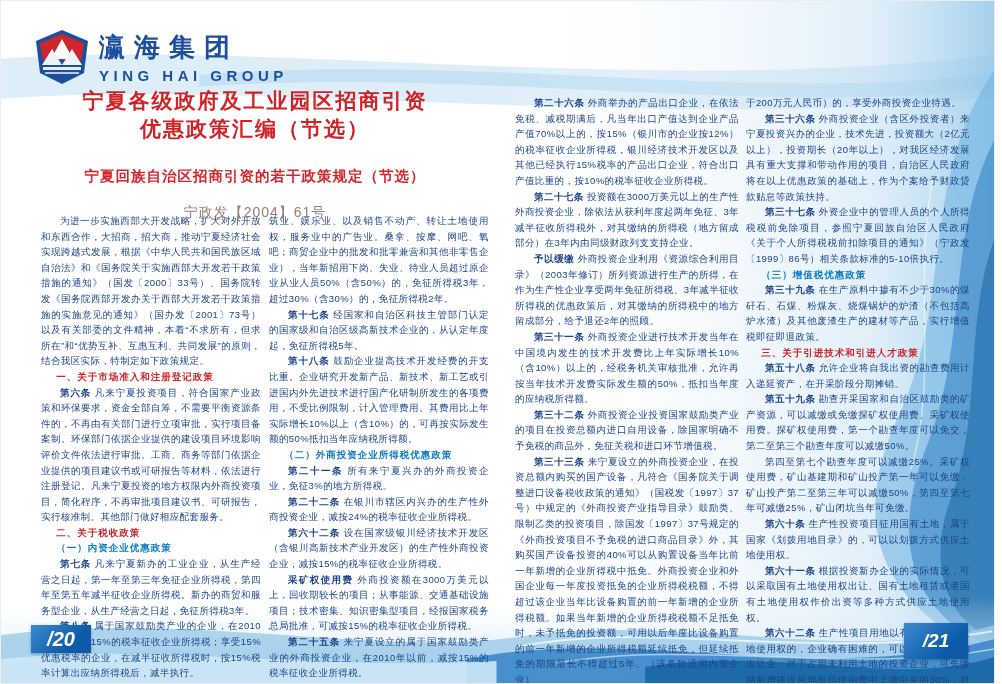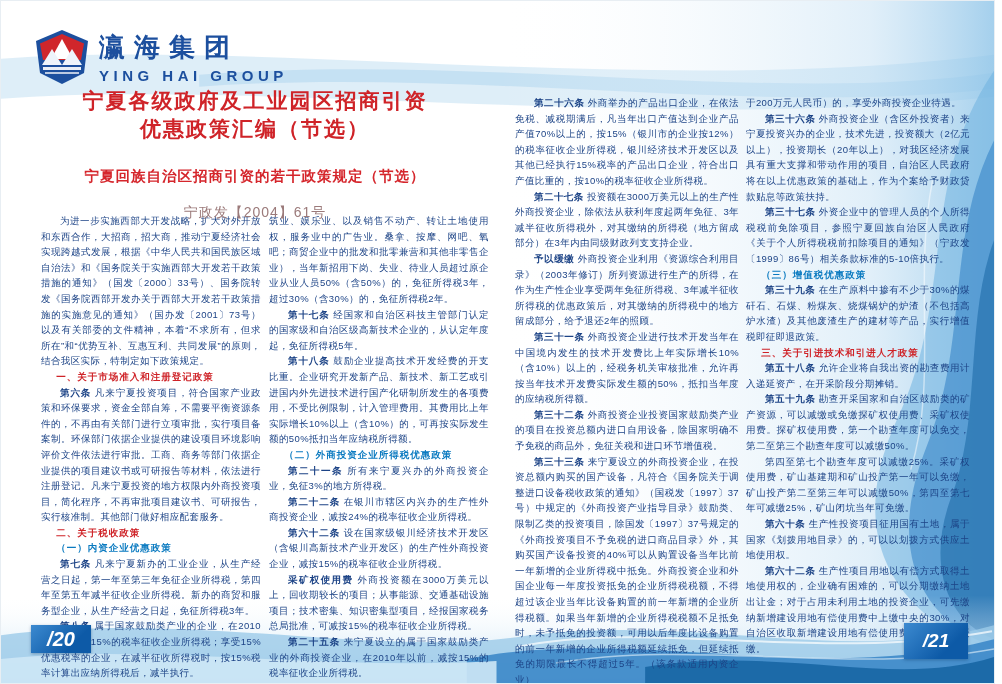--- a/index.html
+++ b/index.html
@@ -141,19 +141,20 @@
       <p class="blk body noindent">于200万元人民币）的，享受外商投资企业待遇。</p>
       <p class="blk body"><b>第三十六条 </b>外商投资企业（含区外投资者）来宁夏投资兴办的企业，技术先进，投资额大（2亿元以上），投资期长（20年以上），对我区经济发展具有重大支撑和带动作用的项目，自治区人民政府将在以上优惠政策的基础上，作为个案给予财政贷款贴息等政策扶持。</p>
       <p class="blk body"><b>第三十七条 </b>外资企业中的管理人员的个人所得税税前免除项目，参照宁夏回族自治区人民政府《关于个人所得税税前扣除项目的通知》（宁政发〔1999〕86号）相关条款标准的5-10倍执行。</p>
       <p class="blk blue">（三）增值税优惠政策</p>
       <p class="blk body"><b>第三十九条 </b>在生产原料中掺有不少于30%的煤矸石、石煤、粉煤灰、烧煤锅炉的炉渣（不包括高炉水渣）及其他废渣生产的建材等产品，实行增值税即征即退政策。</p>
       <p class="blk red">三、关于引进技术和引进人才政策</p>
       <p class="blk body"><b>第五十八条 </b>允许企业将自我出资的勘查费用计入递延资产，在开采阶段分期摊销。</p>
       <p class="blk body"><b>第五十九条 </b>勘查开采国家和自治区鼓励类的矿产资源，可以减缴或免缴探矿权使用费、采矿权使用费。探矿权使用费，第一个勘查年度可以免交，第二至第三个勘查年度可以减缴50%。</p>
       <p class="blk body">第四至第七个勘查年度可以减缴25%。采矿权使用费，矿山基建期和矿山投产第一年可以免缴，矿山投产第二至第三年可以减缴50%，第四至第七年可减缴25%，矿山闭坑当年可免缴。</p>
       <p class="blk body"><b>第六十条 </b>生产性投资项目征用国有土地，属于国家《划拨用地目录》的，可以以划拨方式供应土地使用权。</p>
+      <p class="blk body"><b>第六十一条 </b>根据投资新办企业的实际情况，可以采取国有土地使用权出让、国有土地租赁或者国有土地使用权作价出资等多种方式供应土地使用权。</p>
       <p class="blk body"><b>第六十二条 </b>生产性项目用地以有偿方式取得土地使用权的，企业确有困难的，可以分期缴纳土地出让金；对于占用未利用土地的投资企业，可先缴纳新增建设用地有偿使用费中上缴中央的30%，对自治区收取新增建设用地有偿使用费的70%予以缓缴。</p>
     </section>
 
   <div class="pagenum left">/20</div>
   <div class="pagenum right">/21</div>
 
 </div>
 
 </body></html>

